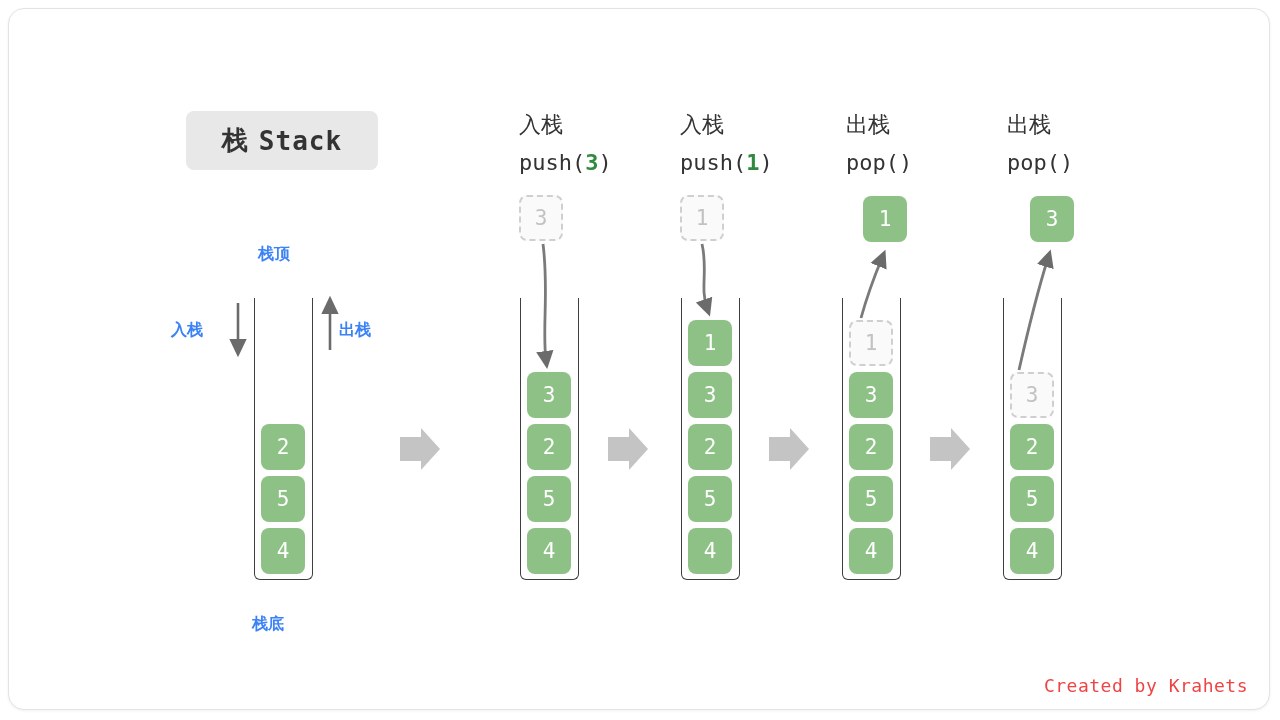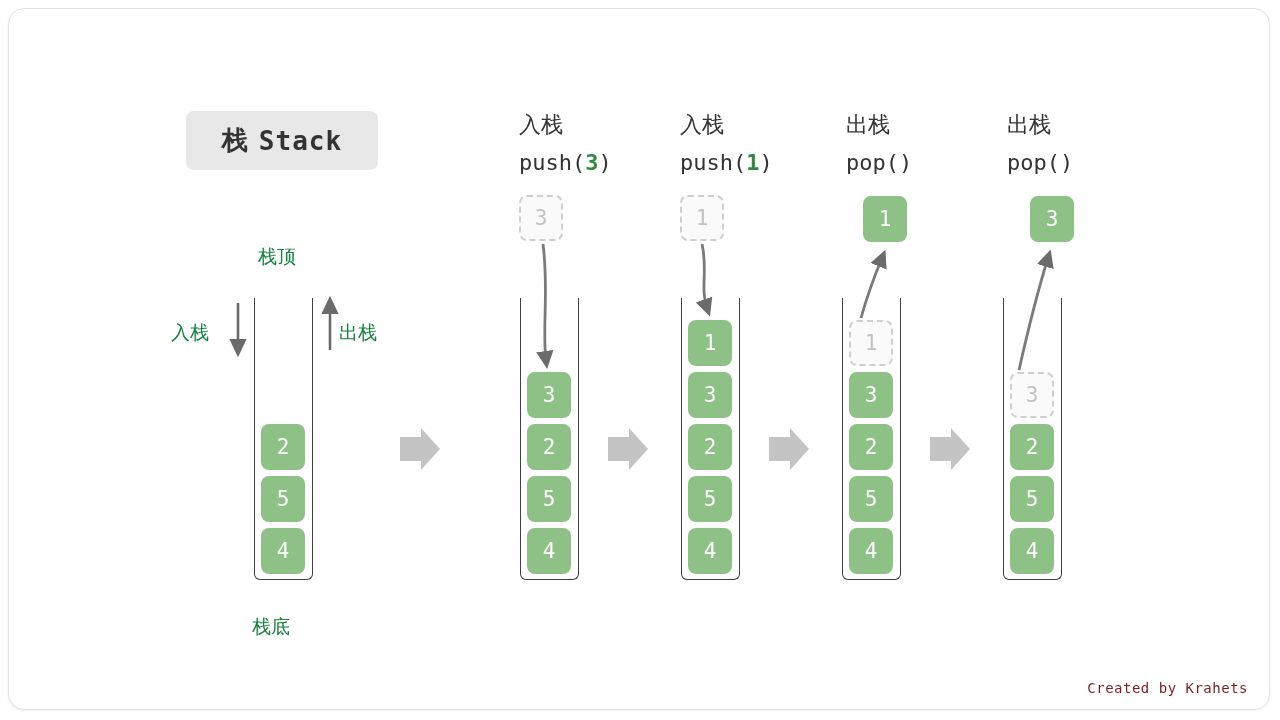--- a/index.html
+++ b/index.html
@@ -64,23 +64,23 @@
     font-weight: bold;
   }
 
   
   .abs-text {
     position: absolute;
     white-space: nowrap;
   }
   .label-cjk-bold {
     font-family: "DejaVu Sans", "Liberation Sans", sans-serif;
-    font-weight: normal;
-    font-size: 19px;
-    color: #15803d;
+    font-weight: bold;
+    font-size: 16px;
+    color: #3b82f6;
   }
   .op-label {
     position: absolute;
     text-align: left;
     white-space: nowrap;
     line-height: 38px;
   }
   .op-label .op-cn {
     display: block;
     font-family: "DejaVu Sans", "Liberation Sans", sans-serif;
@@ -132,22 +132,22 @@
     background: #fafafa;
     color: #c2c2c2;
     border: 2px dashed #cfcfcf;
   }
 
   #footer-credit {
     position: absolute;
     right: 32px;
     bottom: 24px;
     font-family: "DejaVu Sans Mono", "Liberation Mono", monospace;
-    font-size: 14px;
-    color: #7f1d1d;
+    font-size: 18px;
+    color: #ef4444;
     letter-spacing: 0.5px;
   }
 </style>
 </head>
 <body>
 
 <div id="canvas">
 
   <div id="card-frame"></div>
 

